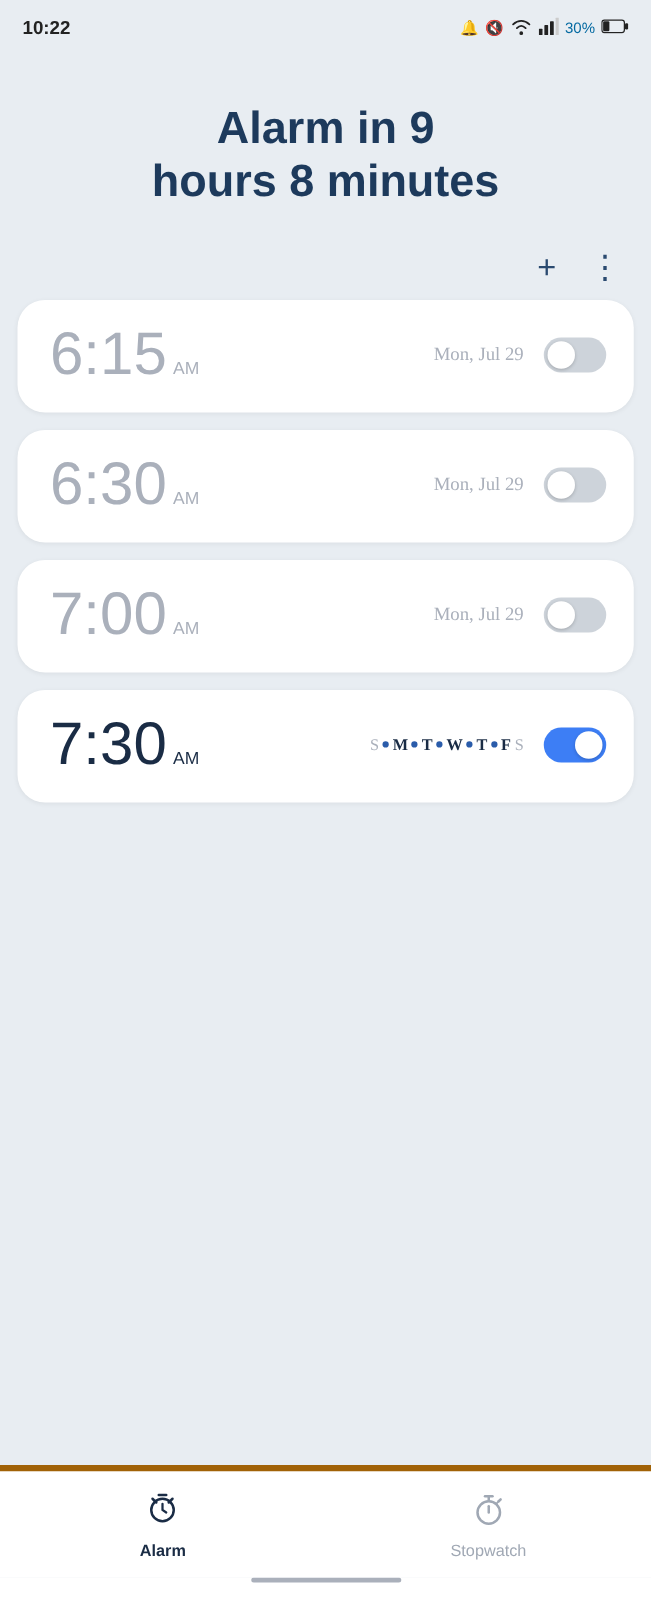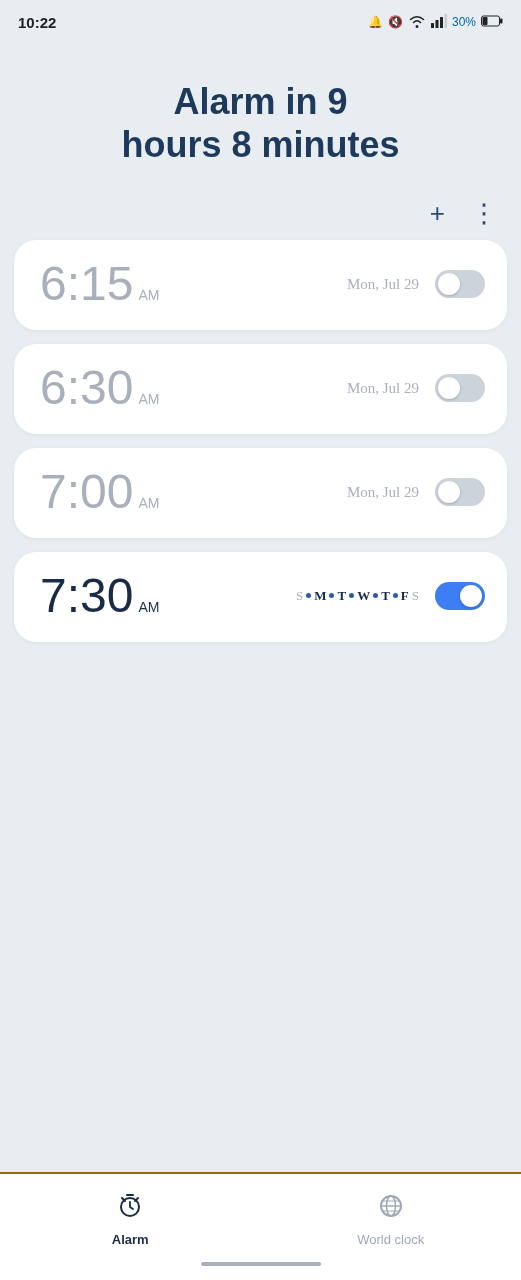--- a/index.html
+++ b/index.html
@@ -190,21 +190,21 @@
       left: 25px;
     }
 
     
     .bottom-nav {
       display: flex;
       justify-content: space-around;
       align-items: center;
       background: #fff;
       padding: 10px 0 8px 0;
-      border-top: 2px solid #a16207;
+      border-top: 5px solid #a16207;
       height: 90px;
       position: relative;
     }
     .nav-item {
       display: flex;
       flex-direction: column;
       align-items: center;
       gap: 5px;
       cursor: pointer;
       min-width: 70px;
@@ -362,31 +362,33 @@
         <circle cx="14" cy="15" r="9" stroke="#1a2c45" stroke-width="2" fill="none"></circle>
         <path d="M14 10v5l3 2" stroke="#1a2c45" stroke-width="1.8" stroke-linecap="round"></path>
         <path d="M6 6l3 3" stroke="#1a2c45" stroke-width="2" stroke-linecap="round"></path>
         <path d="M22 6l-3 3" stroke="#1a2c45" stroke-width="2" stroke-linecap="round"></path>
         <path d="M11 3h6" stroke="#1a2c45" stroke-width="2" stroke-linecap="round"></path>
       </svg>
     </span>
     <span class="nav-label active">Alarm</span>
   </div>
 
+
   <div class="nav-item">
     <span class="nav-icon">
       <svg width="28" height="28" viewBox="0 0 28 28" fill="none">
-        <circle cx="14" cy="14" r="10" stroke="#a0a8b4" stroke-width="2" fill="none"></circle>
-        <ellipse cx="14" cy="14" rx="4.5" ry="10" stroke="#a0a8b4" stroke-width="1.5" fill="none"></ellipse>
-        <path d="M4 14h20" stroke="#a0a8b4" stroke-width="1.5"></path>
-        <path d="M6 9h16M6 19h16" stroke="#a0a8b4" stroke-width="1.2"></path>
-      </svg>
-    </span>
-    <span class="nav-label">World clock</span>
-  </div>
-
+        <circle cx="14" cy="17" r="9" stroke="#a0a8b4" stroke-width="2" fill="none"></circle>
+        <path d="M14 17V12" stroke="#a0a8b4" stroke-width="2" stroke-linecap="round"></path>
+        <path d="M11 4h6" stroke="#a0a8b4" stroke-width="2" stroke-linecap="round"></path>
+        <path d="M14 4v3" stroke="#a0a8b4" stroke-width="2" stroke-linecap="round"></path>
+        <path d="M22 8l1.5-1.5" stroke="#a0a8b4" stroke-width="2" stroke-linecap="round"></path>
+        <path d="M22 8l-1.5 1.5" stroke="#a0a8b4" stroke-width="1.5" stroke-linecap="round"></path>
+      </svg>
+    </span>
+    <span class="nav-label">Stopwatch</span>
+  </div>
 
 
 </div>
 
 <div style="background:#fff; padding-bottom:10px; display:flex; justify-content:center;">
   <div class="bottom-indicator"></div>
 </div>
 
 </body></html>

